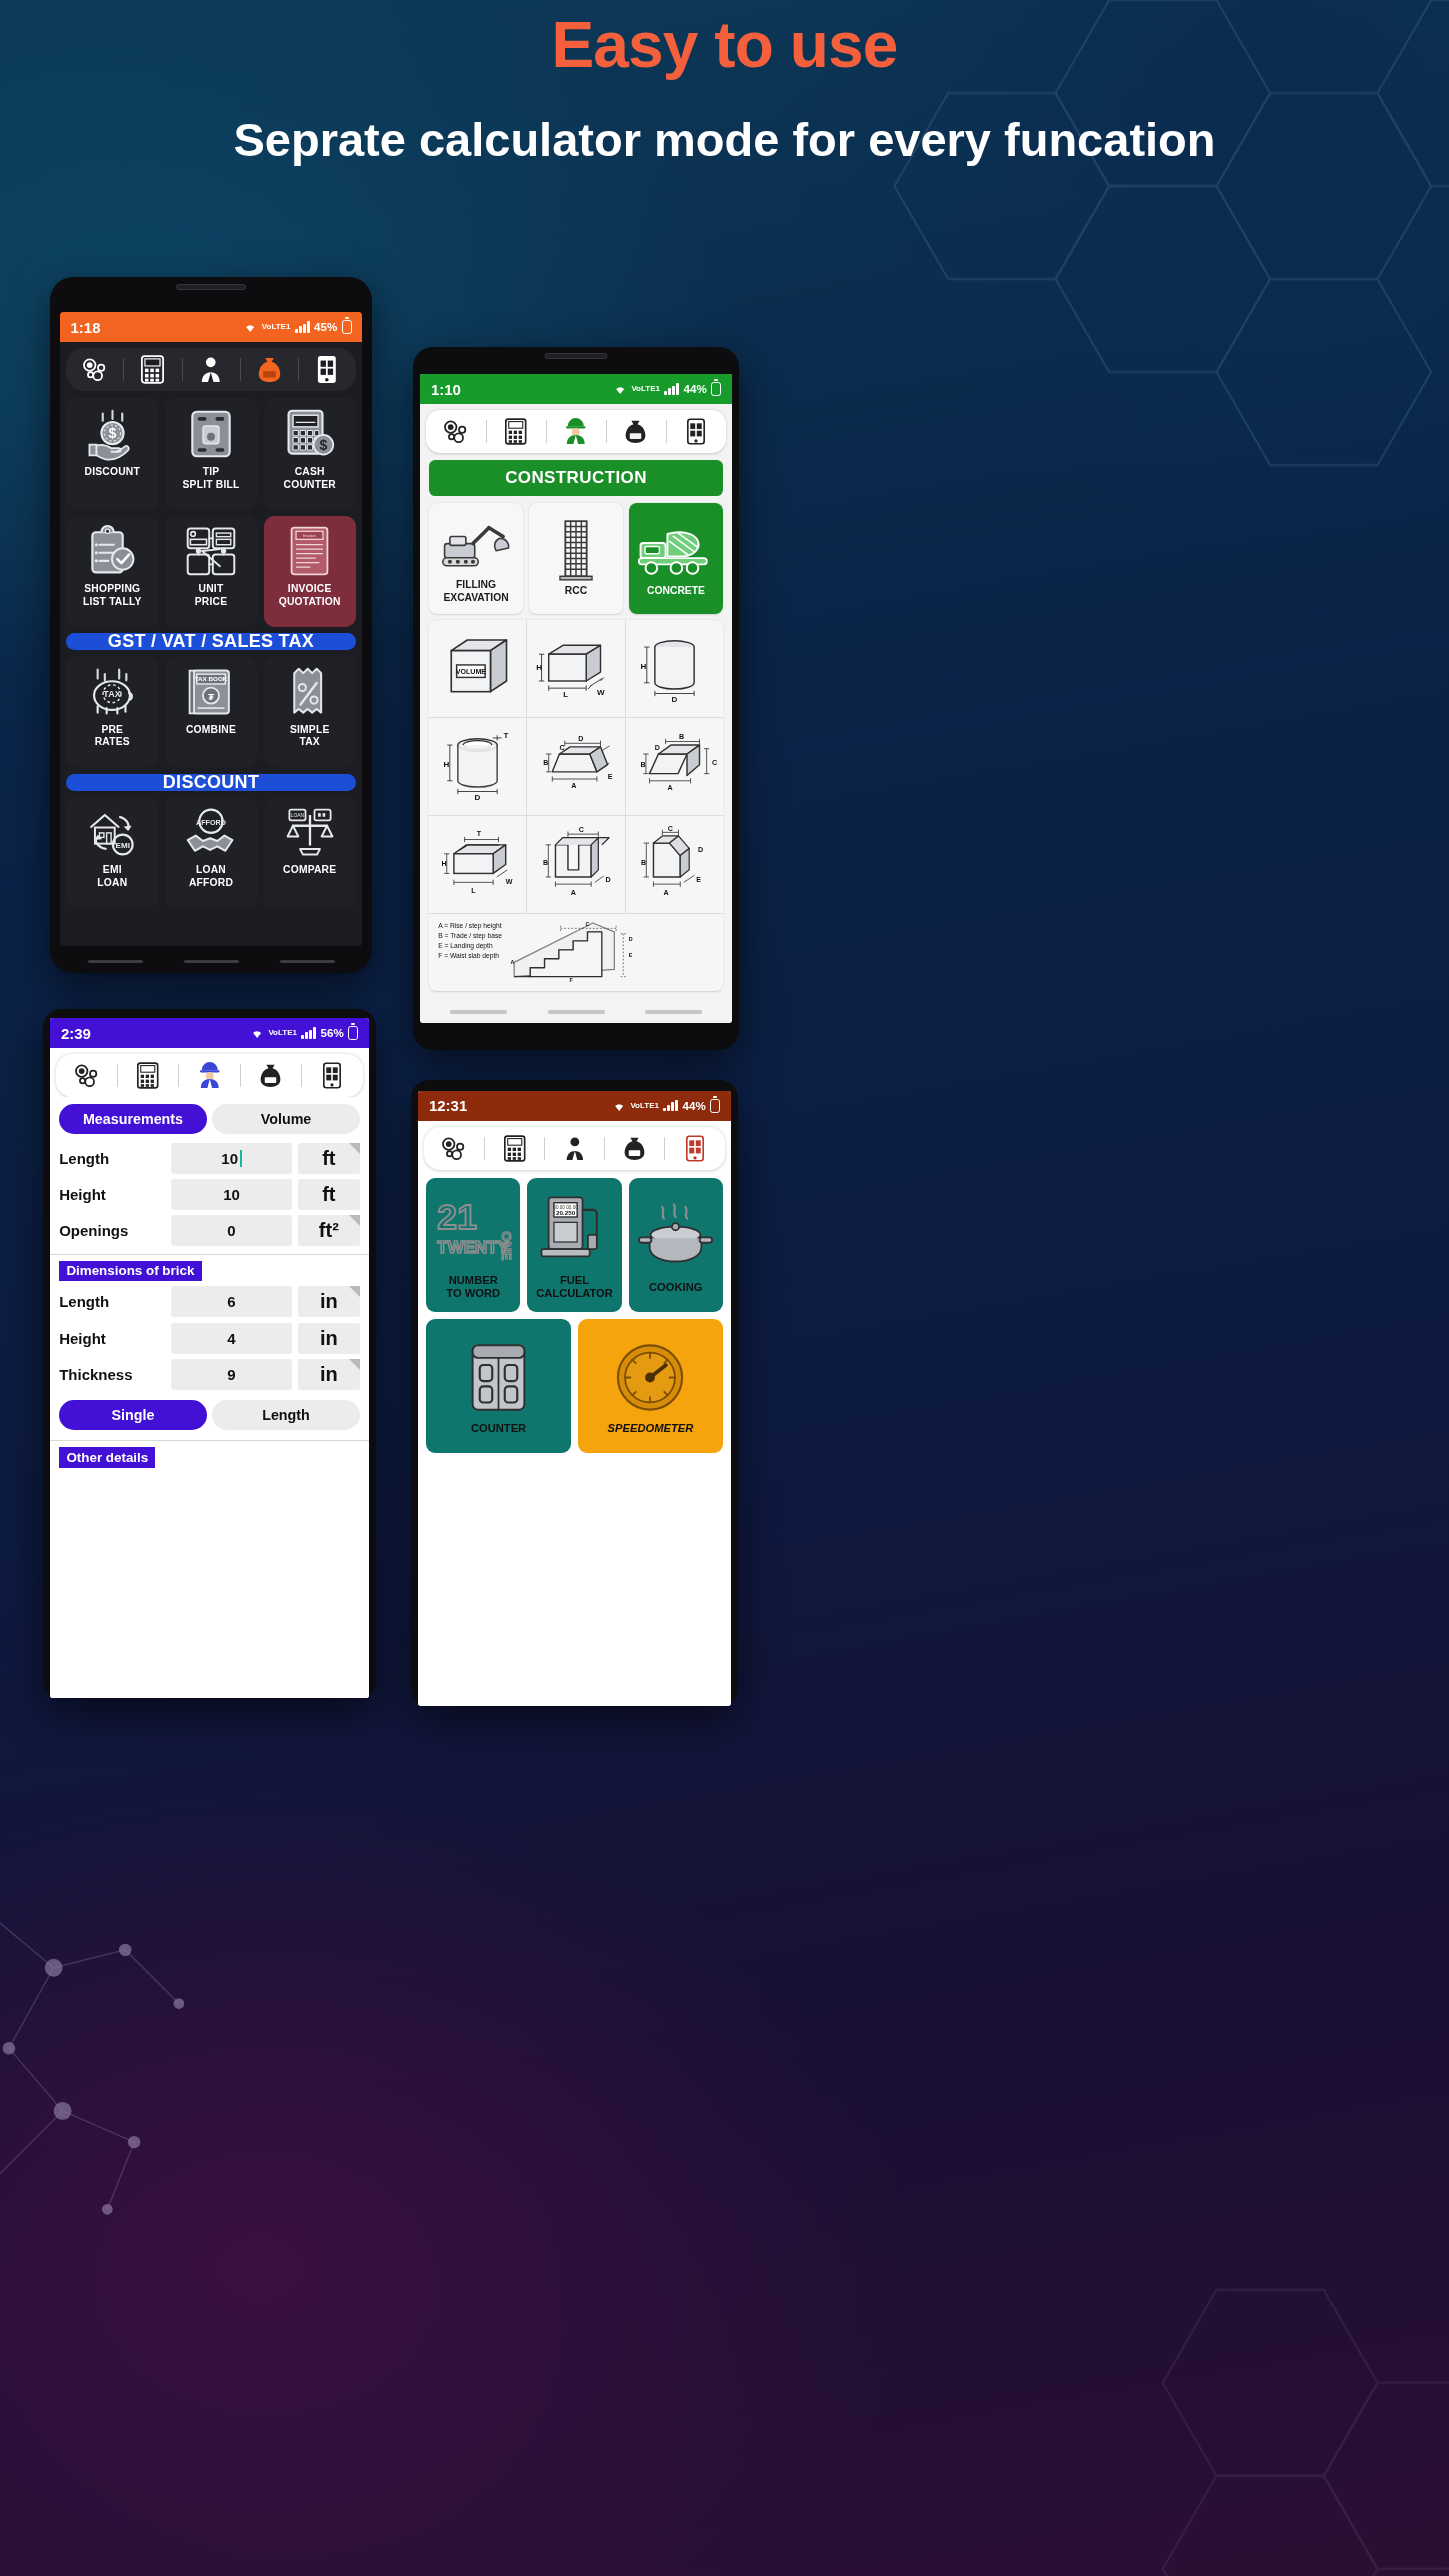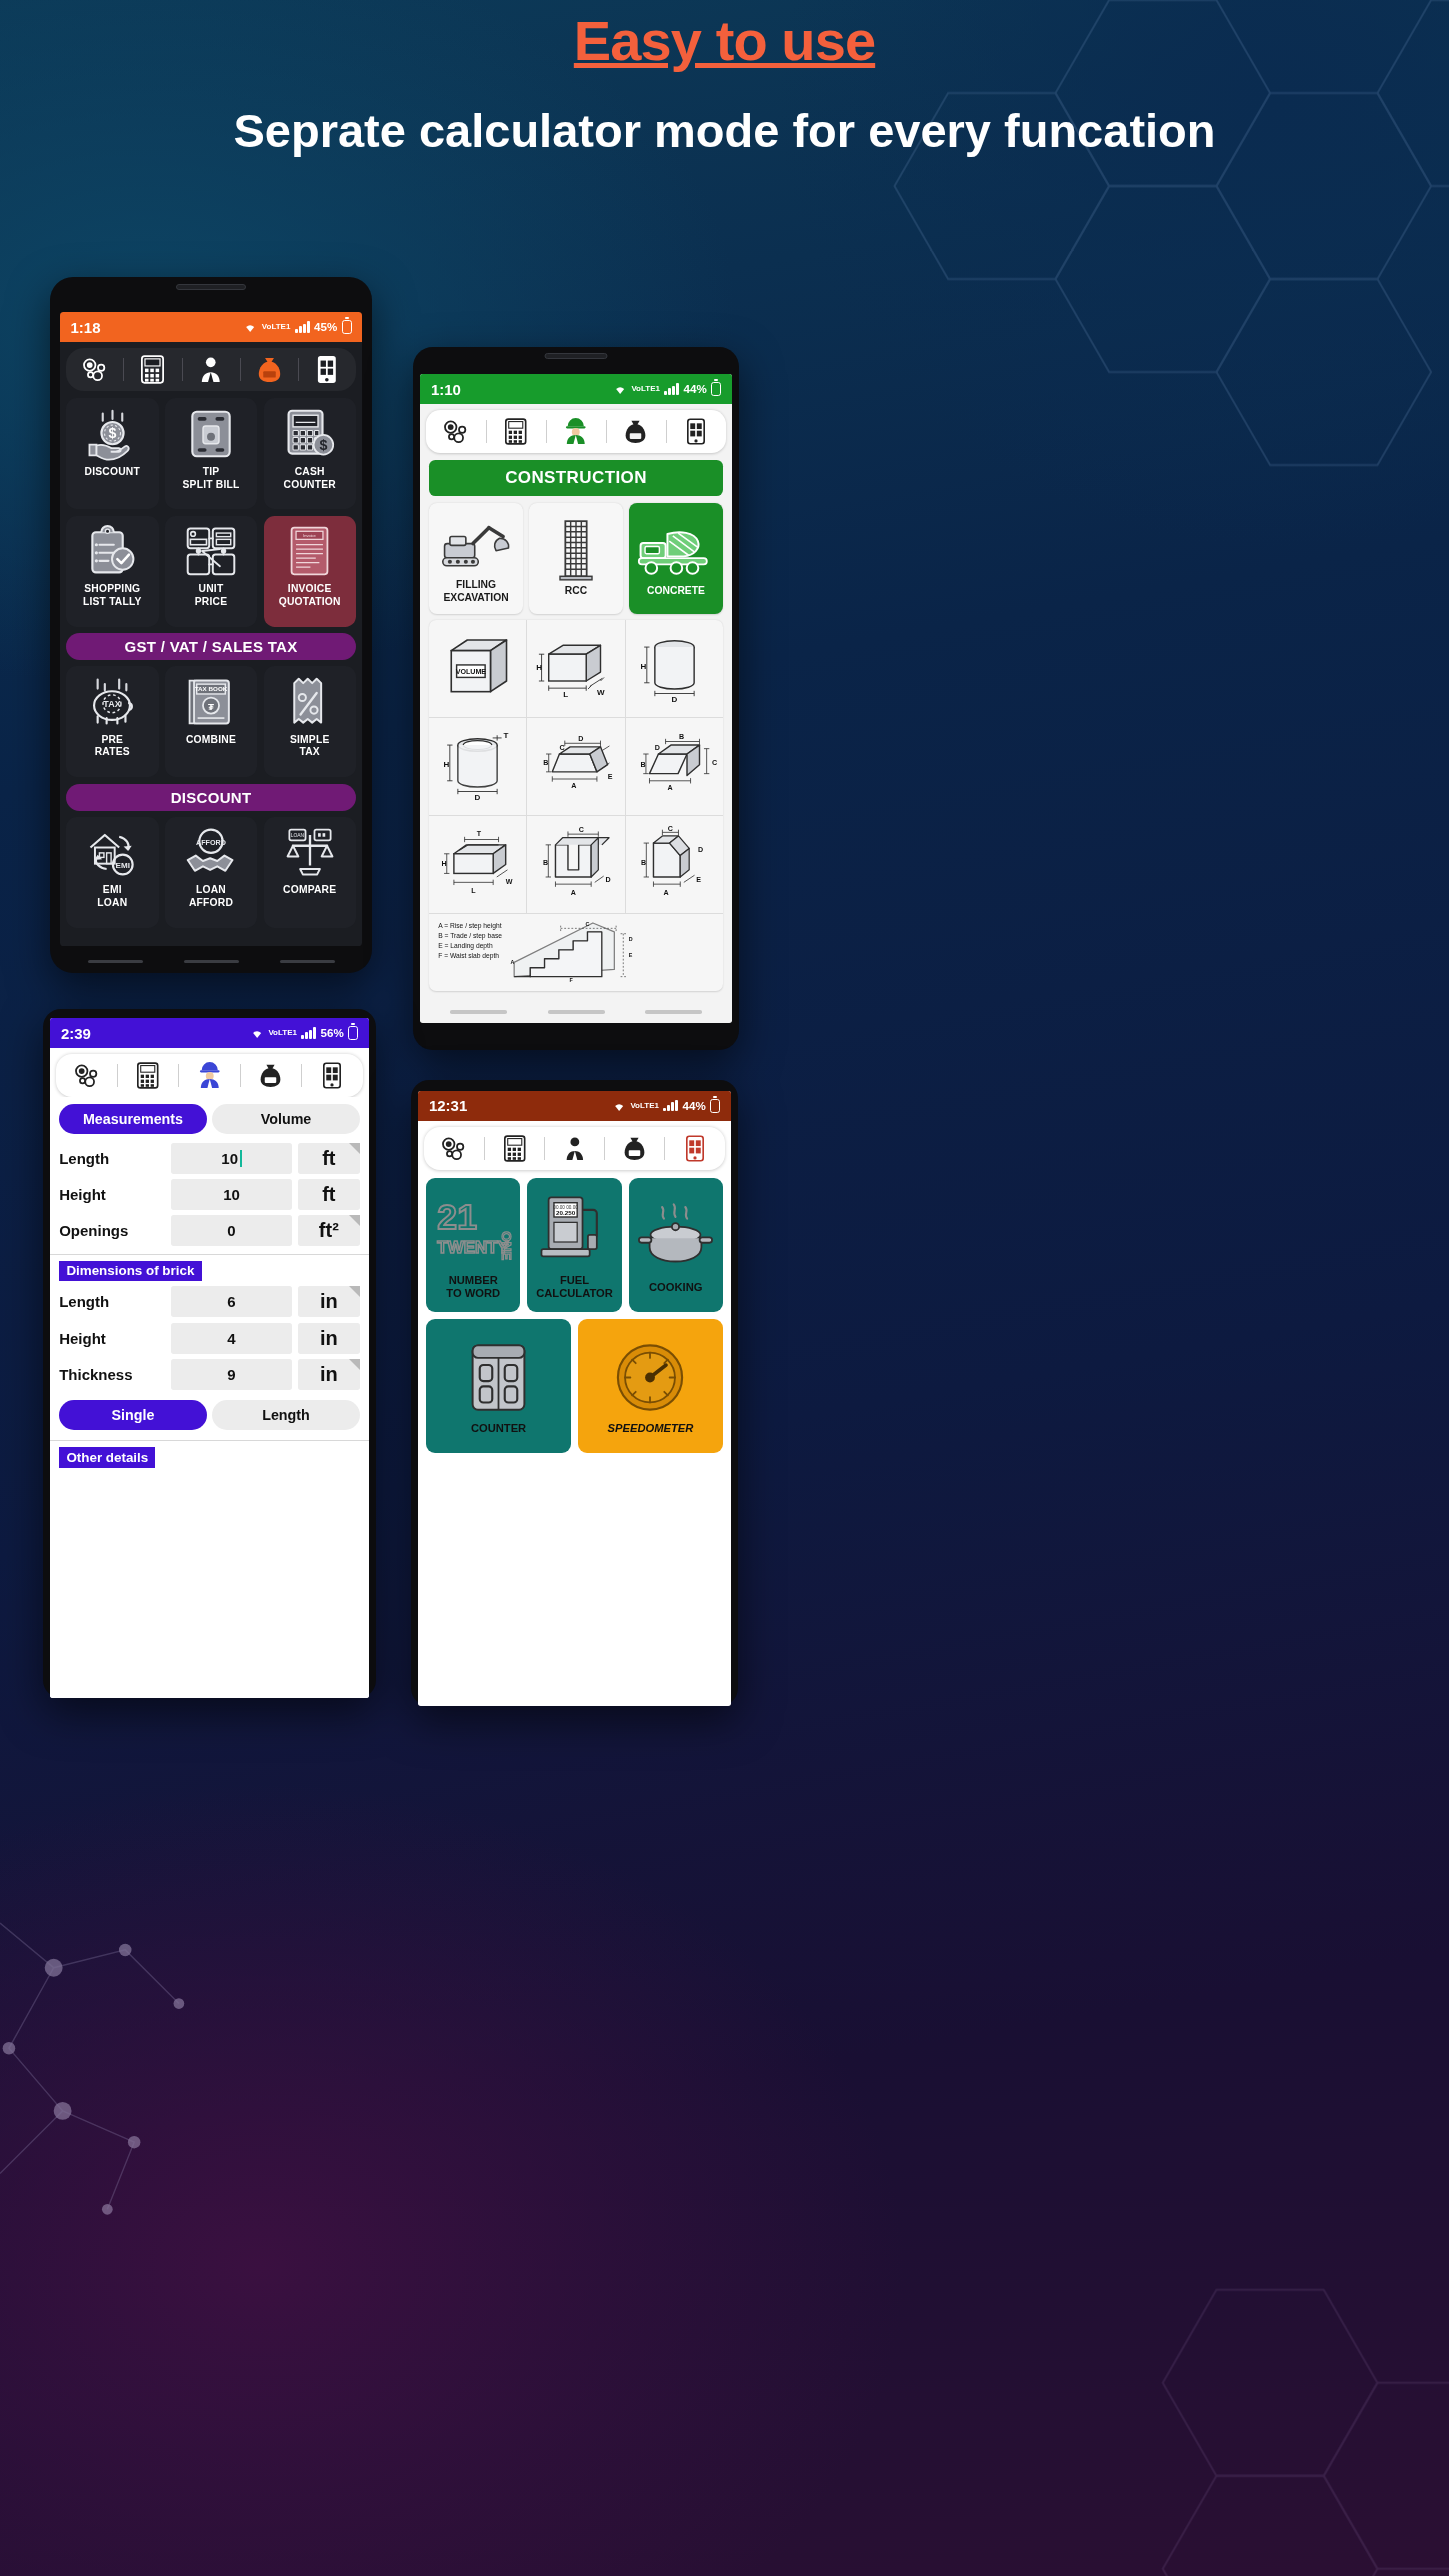--- a/index.html
+++ b/index.html
@@ -18,23 +18,22 @@
       radial-gradient(ellipse 805px 716px at 88% 4%, #0a2b50 0%, rgba(10,43,80,0) 62%),
       radial-gradient(ellipse 1073px 805px at 18% 88%, #3a1040 0%, rgba(58,16,64,0) 60%),
       linear-gradient(170deg, #0c3a58 0%, #0a2448 28%, #0d1a40 55%, #190f33 78%, #2b0f33 100%);
   }
   #hexes { position:absolute; inset:0; opacity:.5; }
   #dots  { position:absolute; inset:0; opacity:.65; }
 
   
   .headline-wrap { position:absolute; left:0; right:0; top:9px; text-align:center; z-index:5; }
   .headline {
-    font-size:56px; font-weight:bold; color:#f4603c; letter-spacing:-0.9px;
+    font-size:64px; font-weight:bold; color:#f4603c; letter-spacing:-0.9px;
     line-height:1.15;
-    text-decoration:underline;
   }
   .subhead {
     margin-top:19.7px; font-size:47px; font-weight:bold; color:#ffffff;
     line-height:1.62; padding:0 125px;
   }
 
   
   .phone {
     position:absolute; z-index:10;
     background:#0d0d0f;
@@ -83,23 +82,23 @@
   .p1row { display:flex; gap:6.3px; }
   .p1tile {
     flex:1; background:#1f2127; border-radius:10.7px; height:111px;
     display:flex; flex-direction:column; align-items:center; justify-content:flex-start;
     padding:8px 3.6px 5.4px; color:#fff;
   }
   .p1tile.red { background:#7d2d3c; }
   .p1tile .glyph { height:55px; display:flex; align-items:center; justify-content:center; }
   .p1tile .lbl { font-size:10.3px; font-weight:bold; text-align:center; line-height:1.22; margin-top:4.5px; letter-spacing:0.2px;}
   .p1banner {
-    background:#701a75; color:#fff; border-radius:18px; height:27px;
+    background:#1d4ed8; color:#fff; border-radius:18px; height:17px;
     display:flex; align-items:center; justify-content:center;
-    font-size:15px; font-weight:bold; letter-spacing:0.3px;
+    font-size:18px; font-weight:bold; letter-spacing:0.3px;
   }
 
   
   #phone2 { left:413px; top:347px; width:326px; height:703px; border-radius:19.7px; padding:12.5px 5.4px 10.7px; }
   #phone2 .screen { left:7.2px; right:7.2px; top:27px; bottom:27px; background:#f3f3f3; border-radius:2.7px;
                     display:flex; flex-direction:column;}
   #phone2 .statusbar { background:#179c2c; }
   #phone2 .toolstrip { background:#ffffff; border-radius:14.3px; box-shadow:0 0.9px 2.7px rgba(0,0,0,.18); }
   #p2body { flex:1; padding:7.2px 9px; display:flex; flex-direction:column; gap:6.3px; overflow:hidden; }
   .p2banner {

